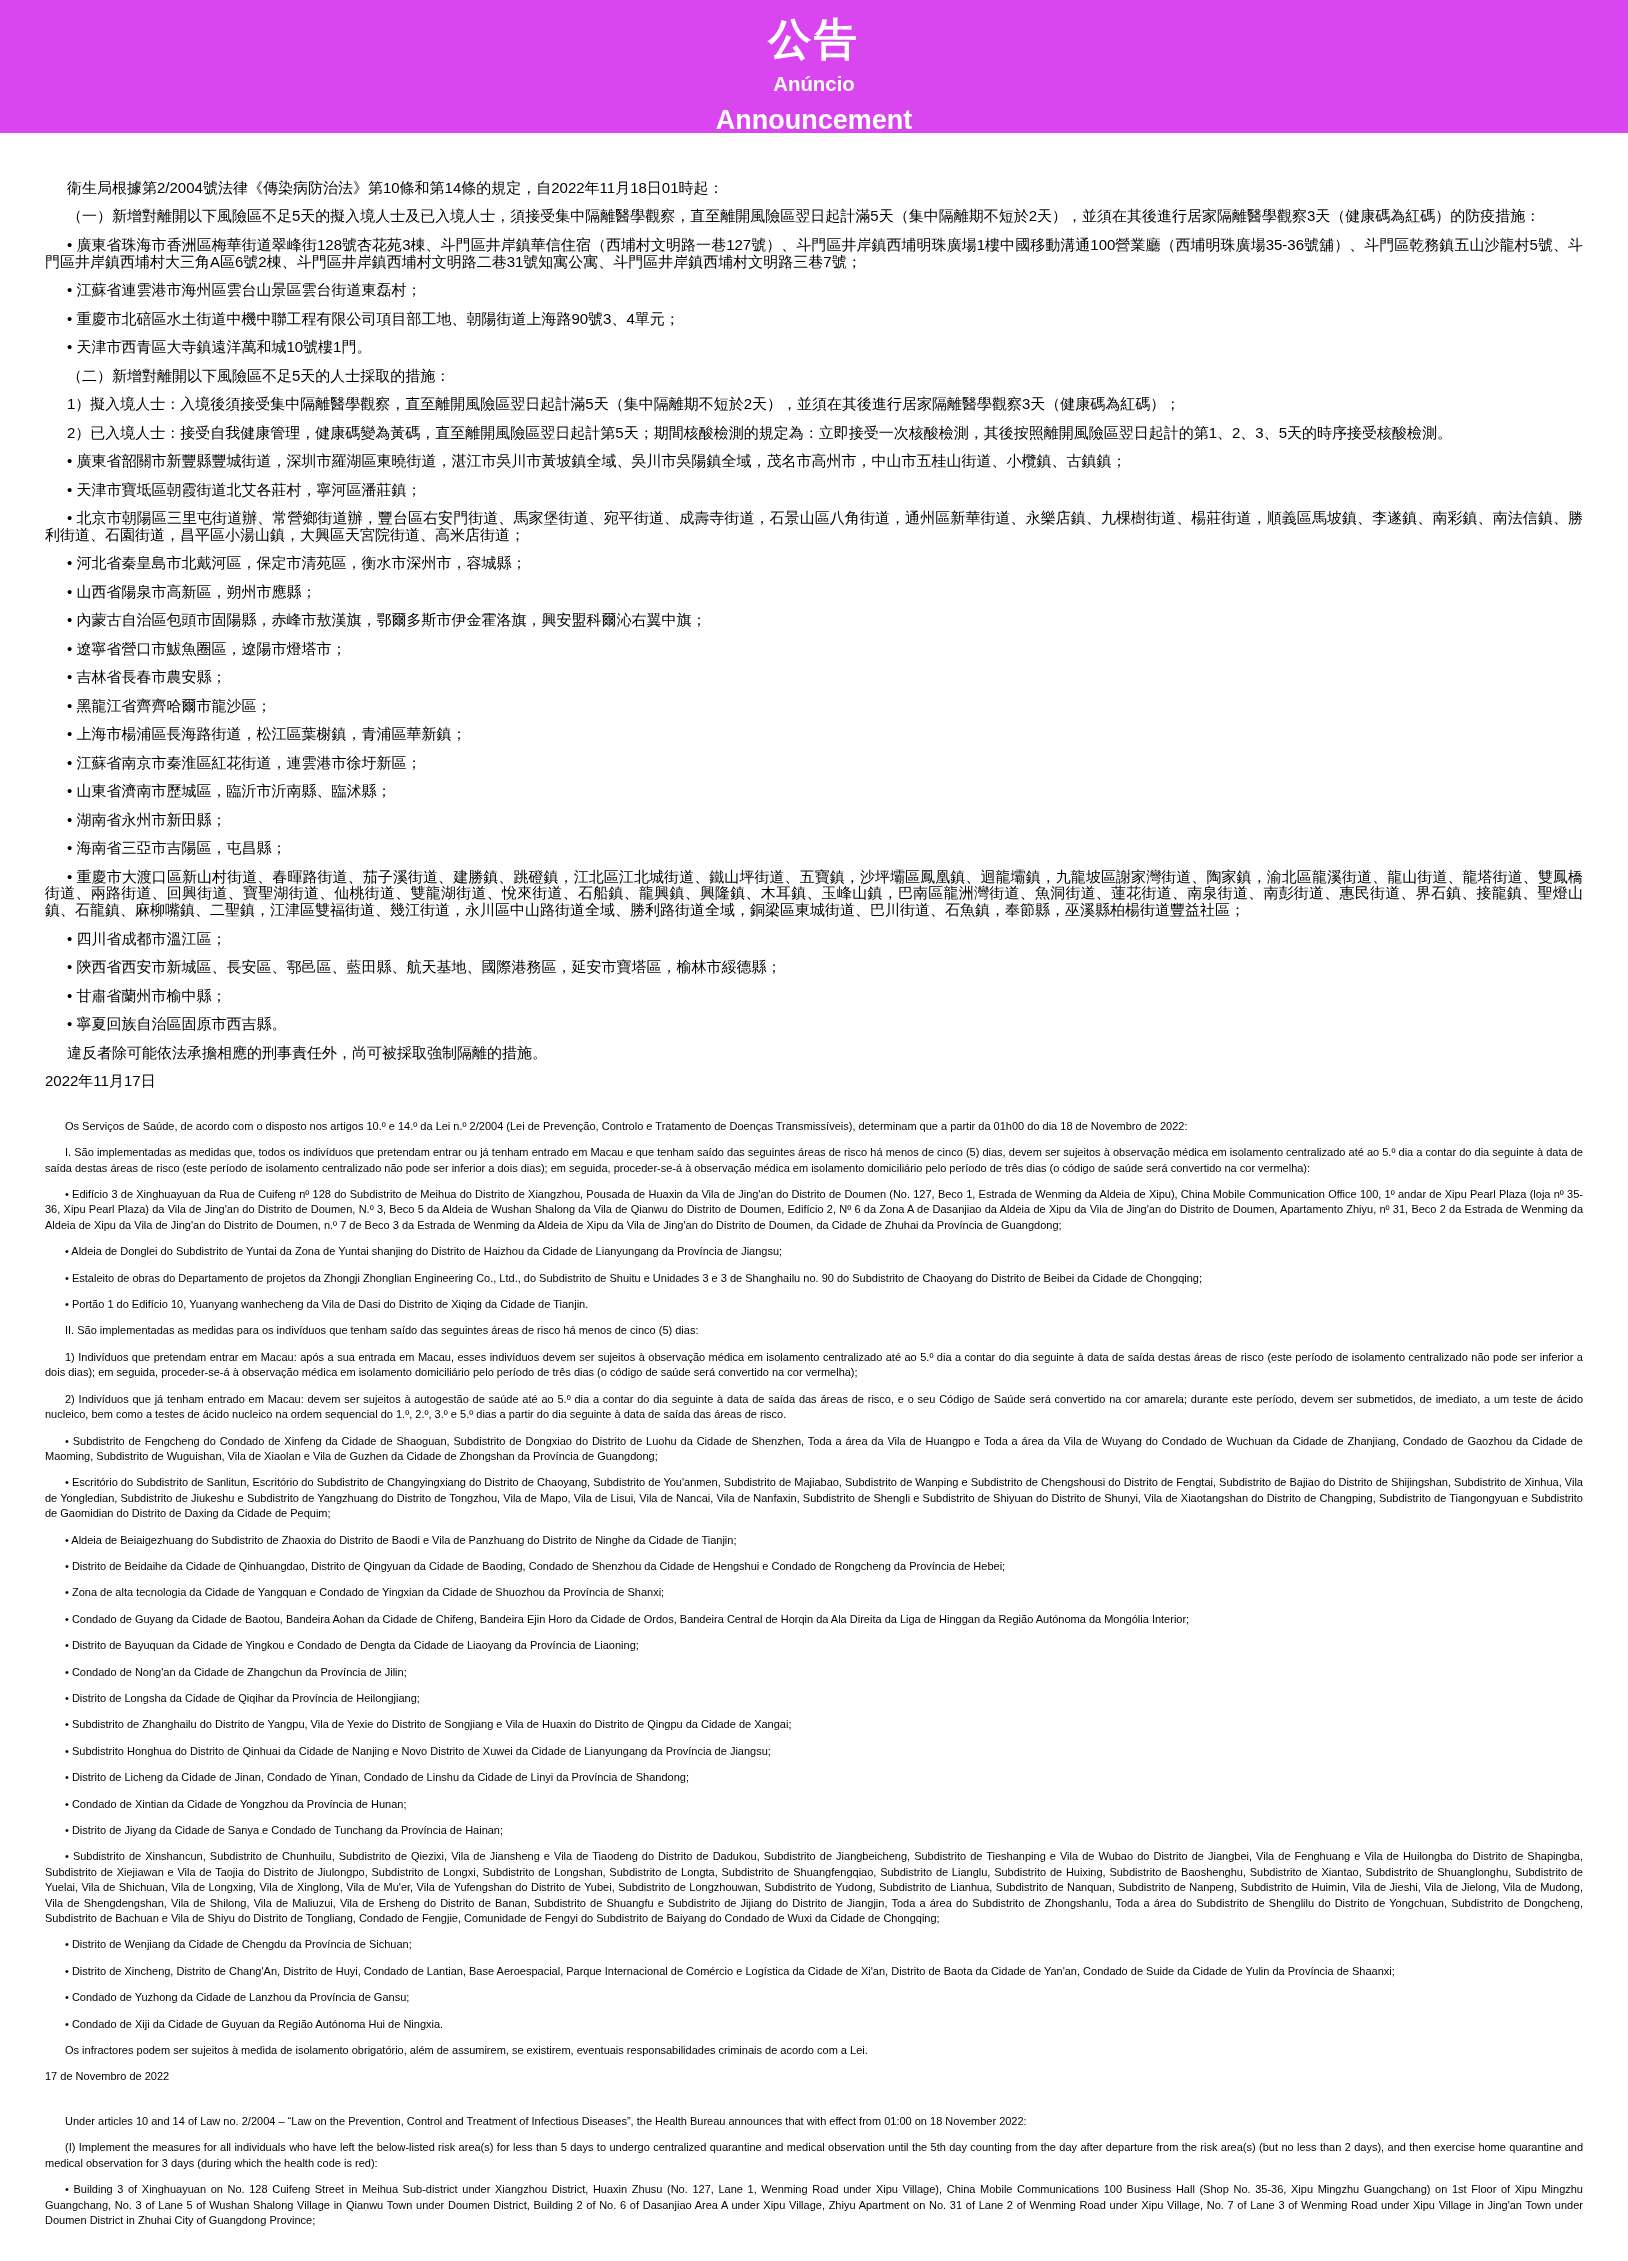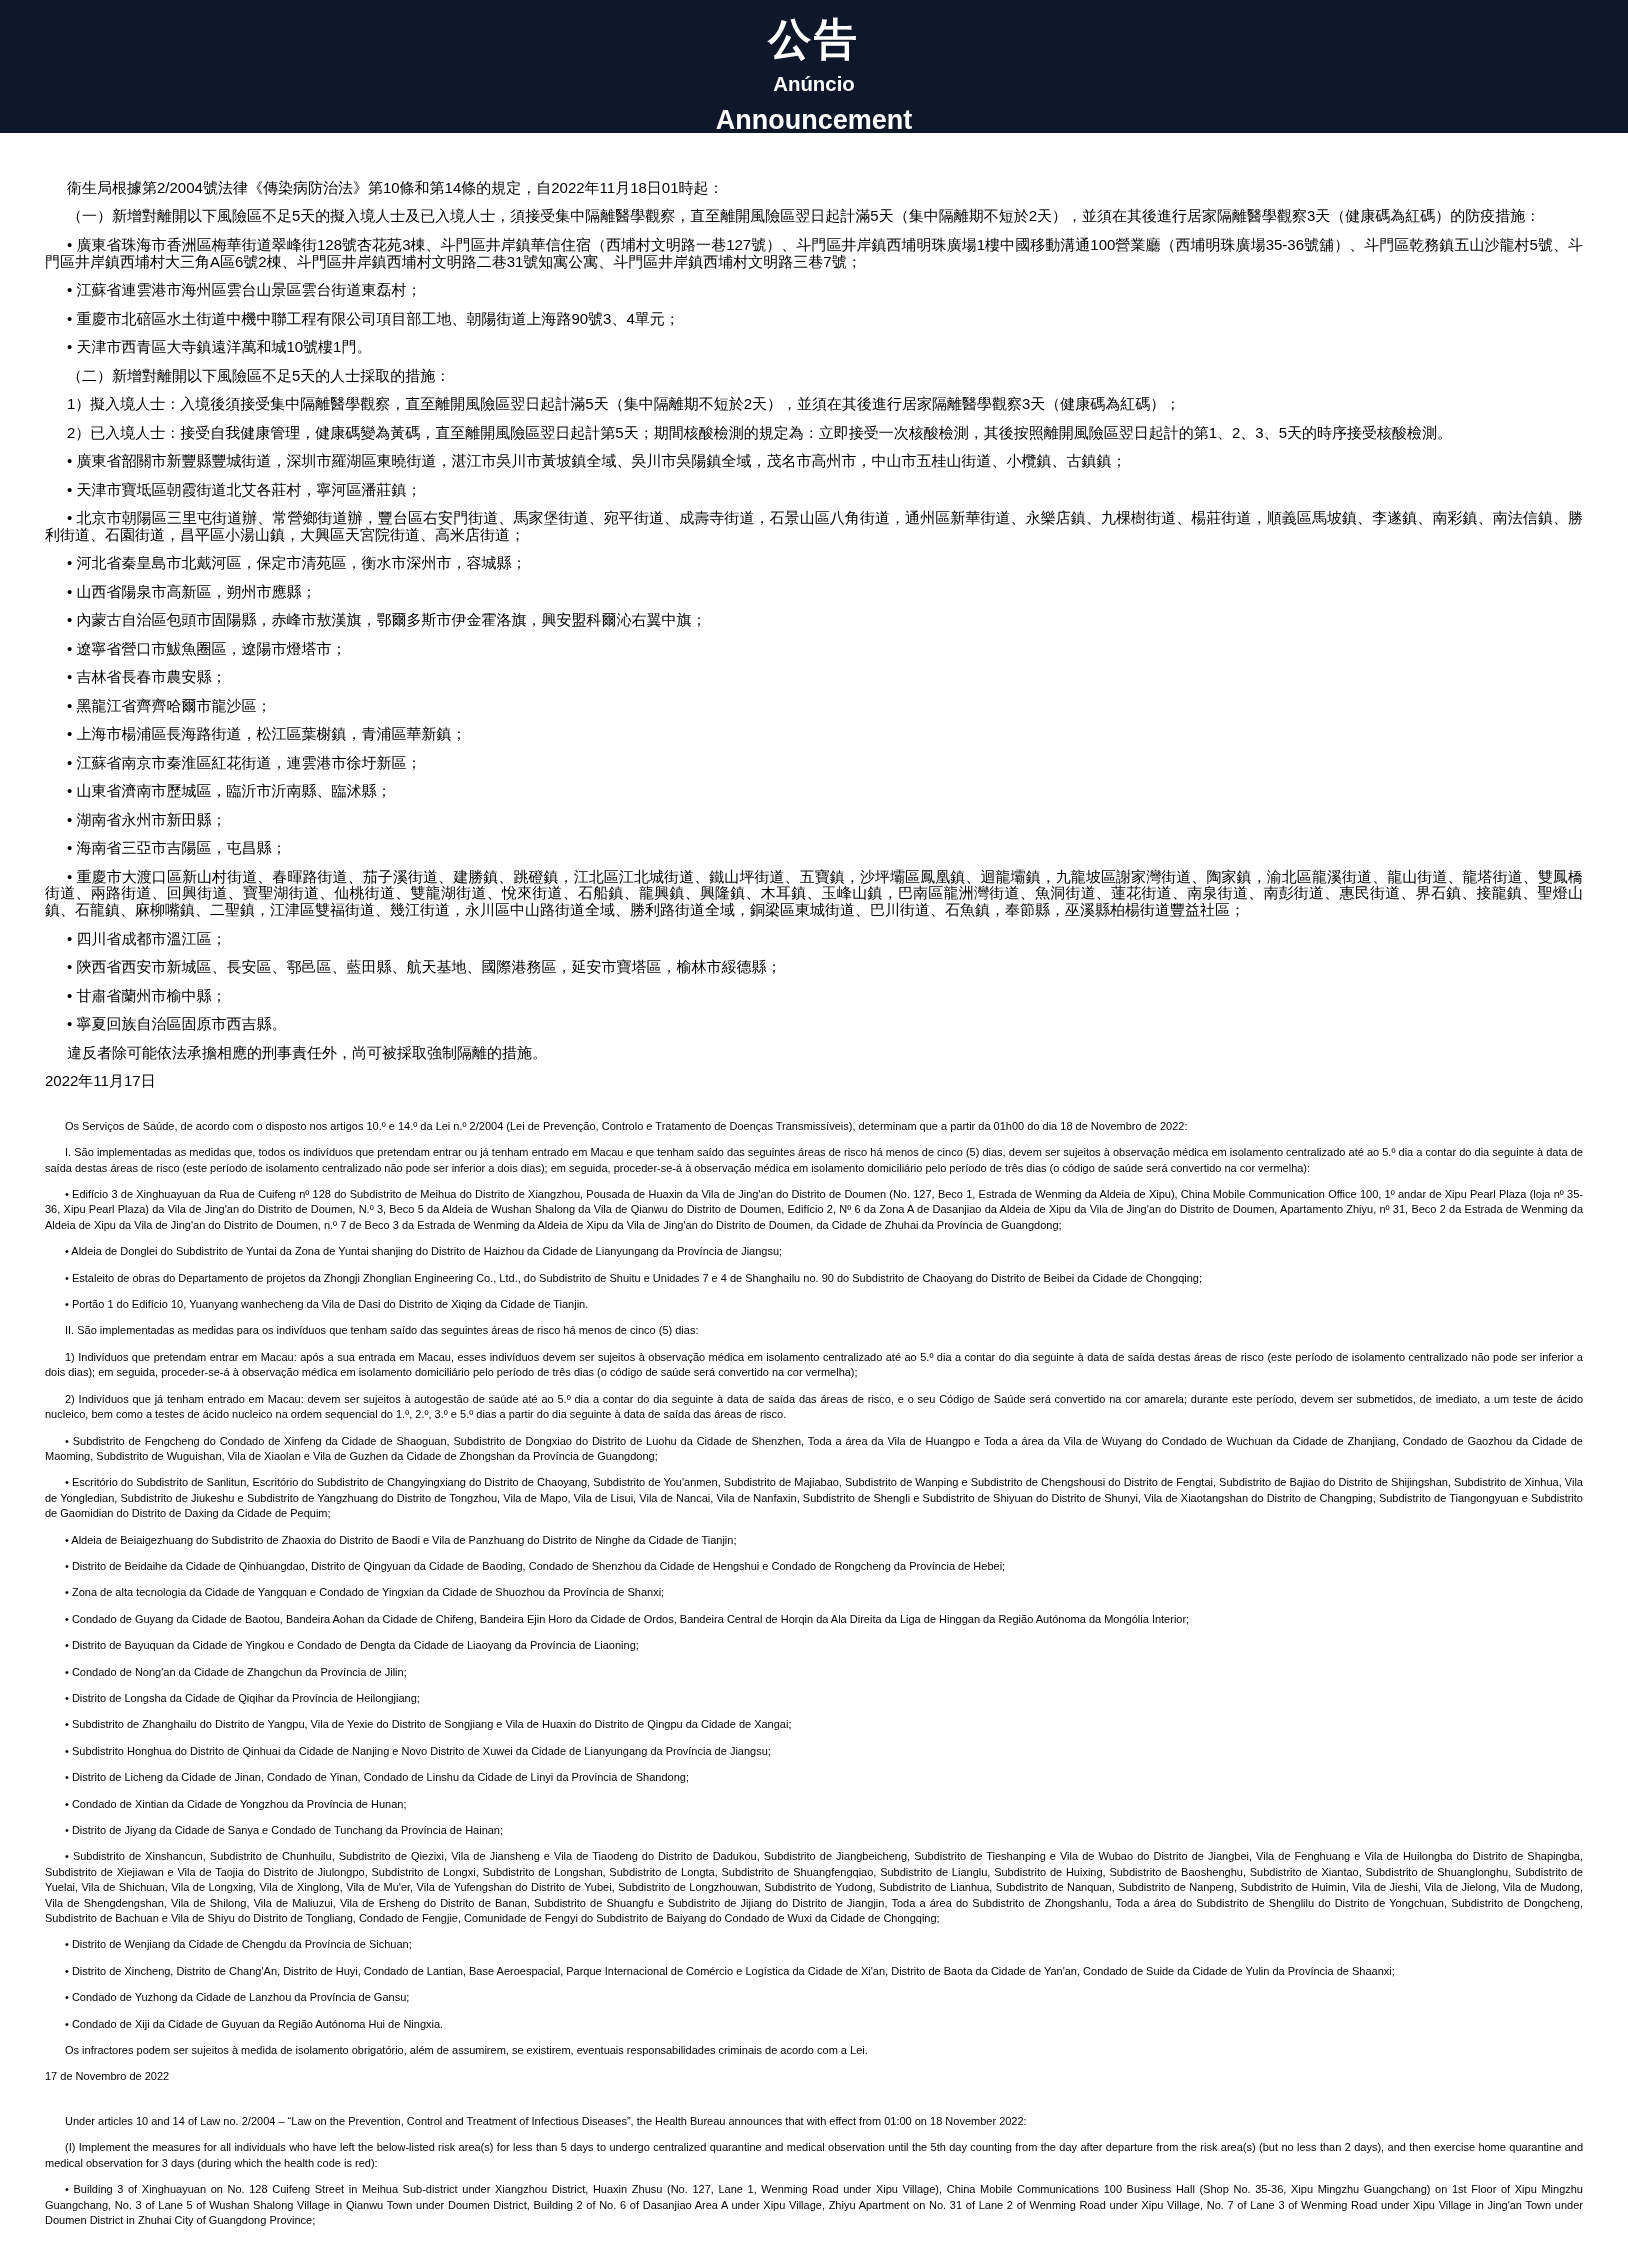--- a/index.html
+++ b/index.html
@@ -1,18 +1,18 @@
 <!DOCTYPE html>
 <html style="font-size:7.2px"><head>
 <meta charset="utf-8">
 <style>
   html,body{margin:0;padding:0;}
   body{font-family:"Liberation Sans","DejaVu Sans",sans-serif;background:#ffffff;color:#000;}
   .page{position:relative;width:1628px;height:3473px;background:#fff;overflow:hidden;}
-  .header{height:133px;background:#0f172a;color:#fff;text-align:center;}
+  .header{height:133px;background:#d946ef;color:#fff;text-align:center;}
   .header .t-zh{padding-top:17px;font-size:43px;font-weight:bold;line-height:45px;letter-spacing:2.7px;}
   .header .t-pt{font-size:20.4px;font-weight:bold;line-height:28px;margin-top:8.1px;}
   .header .t-en{font-size:27px;font-weight:bold;line-height:26px;margin-top:9px;}
   .content{padding:35px 45px 0 45px;text-align:justify;}
   .zh p{font-size:15px;line-height:16.7px;margin:11.8px 0 0 0;text-indent:22px;}
   .latin p{font-size:11px;line-height:15.4px;margin:11px 0 0 0;text-indent:20px;}
   .latin{margin-top:29px;}
   .li::before{content:"• ";}
   .date-line{text-indent:0 !important;}
 </style>
@@ -68,21 +68,21 @@
       <p class="date-line">2022年11月17日</p>
     </section>
 
     <section class="latin">
       <p>Os Serviços de Saúde, de acordo com o disposto nos artigos 10.º e 14.º da Lei n.º 2/2004 (Lei de Prevenção, Controlo e Tratamento de Doenças Transmissíveis), determinam que a partir da 01h00 do dia 18 de Novembro de 2022:</p>
       <p>I. São implementadas as medidas que, todos os indivíduos que pretendam entrar ou já tenham entrado em Macau e que tenham saído das seguintes áreas de risco há menos de cinco (5) dias, devem ser sujeitos à observação médica em isolamento centralizado até ao 5.º dia a contar do dia seguinte à data de saída destas áreas de risco (este período de isolamento centralizado não pode ser inferior a dois dias); em seguida, proceder-se-á à observação médica em isolamento domiciliário pelo período de três dias (o código de saúde será convertido na cor vermelha):</p>
       <div>
 
       <p class="li"><span>Edifício 3 de Xinghuayuan da Rua de Cuifeng nº 128 do Subdistrito de Meihua do Distrito de Xiangzhou, Pousada de Huaxin da Vila de Jing'an do Distrito de Doumen (No. 127, Beco 1, Estrada de Wenming da Aldeia de Xipu), China Mobile Communication Office 100, 1º andar de Xipu Pearl Plaza (loja nº 35-36, Xipu Pearl Plaza) da Vila de Jing'an do Distrito de Doumen, N.º 3, Beco 5 da Aldeia de Wushan Shalong da Vila de Qianwu do Distrito de Doumen, Edifício 2, Nº 6 da Zona A de Dasanjiao da Aldeia de Xipu da Vila de Jing'an do Distrito de Doumen, Apartamento Zhiyu, nº 31, Beco 2 da Estrada de Wenming da Aldeia de Xipu da Vila de Jing'an do Distrito de Doumen, n.º 7 de Beco 3 da Estrada de Wenming da Aldeia de Xipu da Vila de Jing'an do Distrito de Doumen, da Cidade de Zhuhai da Província de Guangdong;</span></p>
           <p class="li"><span>Aldeia de Donglei do Subdistrito de Yuntai da Zona de Yuntai shanjing do Distrito de Haizhou da Cidade de Lianyungang da Província de Jiangsu;</span></p>
-          <p class="li"><span>Estaleito de obras do Departamento de projetos da Zhongji Zhonglian Engineering Co., Ltd., do Subdistrito de Shuitu e Unidades 7 e 4 de Shanghailu no. 90 do Subdistrito de Chaoyang do Distrito de Beibei da Cidade de Chongqing;</span></p>
+          <p class="li"><span>Estaleito de obras do Departamento de projetos da Zhongji Zhonglian Engineering Co., Ltd., do Subdistrito de Shuitu e Unidades 3 e 3 de Shanghailu no. 90 do Subdistrito de Chaoyang do Distrito de Beibei da Cidade de Chongqing;</span></p>
           <p class="li"><span>Portão 1 do Edifício 10, Yuanyang wanhecheng da Vila de Dasi do Distrito de Xiqing da Cidade de Tianjin.</span></p>
         </div>
       <p>II. São implementadas as medidas para os indivíduos que tenham saído das seguintes áreas de risco há menos de cinco (5) dias:</p>
       <p>1) Indivíduos que pretendam entrar em Macau: após a sua entrada em Macau, esses indivíduos devem ser sujeitos à observação médica em isolamento centralizado até ao 5.º dia a contar do dia seguinte à data de saída destas áreas de risco (este período de isolamento centralizado não pode ser inferior a dois dias); em seguida, proceder-se-á à observação médica em isolamento domiciliário pelo período de três dias (o código de saúde será convertido na cor vermelha);</p>
       <p>2) Indivíduos que já tenham entrado em Macau: devem ser sujeitos à autogestão de saúde até ao 5.º dia a contar do dia seguinte à data de saída das áreas de risco, e o seu Código de Saúde será convertido na cor amarela; durante este período, devem ser submetidos, de imediato, a um teste de ácido nucleico, bem como a testes de ácido nucleico na ordem sequencial do 1.º, 2.º, 3.º e 5.º dias a partir do dia seguinte à data de saída das áreas de risco.</p>
       <div>
 
       <p class="li"><span>Subdistrito de Fengcheng do Condado de Xinfeng da Cidade de Shaoguan, Subdistrito de Dongxiao do Distrito de Luohu da Cidade de Shenzhen, Toda a área da Vila de Huangpo e Toda a área da Vila de Wuyang do Condado de Wuchuan da Cidade de Zhanjiang, Condado de Gaozhou da Cidade de Maoming, Subdistrito de Wuguishan, Vila de Xiaolan e Vila de Guzhen da Cidade de Zhongshan da Província de Guangdong;</span></p>
           <p class="li"><span>Escritório do Subdistrito de Sanlitun, Escritório do Subdistrito de Changyingxiang do Distrito de Chaoyang, Subdistrito de You'anmen, Subdistrito de Majiabao, Subdistrito de Wanping e Subdistrito de Chengshousi do Distrito de Fengtai, Subdistrito de Bajiao do Distrito de Shijingshan, Subdistrito de Xinhua, Vila de Yongledian, Subdistrito de Jiukeshu e Subdistrito de Yangzhuang do Distrito de Tongzhou, Vila de Mapo, Vila de Lisui, Vila de Nancai, Vila de Nanfaxin, Subdistrito de Shengli e Subdistrito de Shiyuan do Distrito de Shunyi, Vila de Xiaotangshan do Distrito de Changping, Subdistrito de Tiangongyuan e Subdistrito de Gaomidian do Distrito de Daxing da Cidade de Pequim;</span></p>
           <p class="li"><span>Aldeia de Beiaigezhuang do Subdistrito de Zhaoxia do Distrito de Baodi e Vila de Panzhuang do Distrito de Ninghe da Cidade de Tianjin;</span></p>

